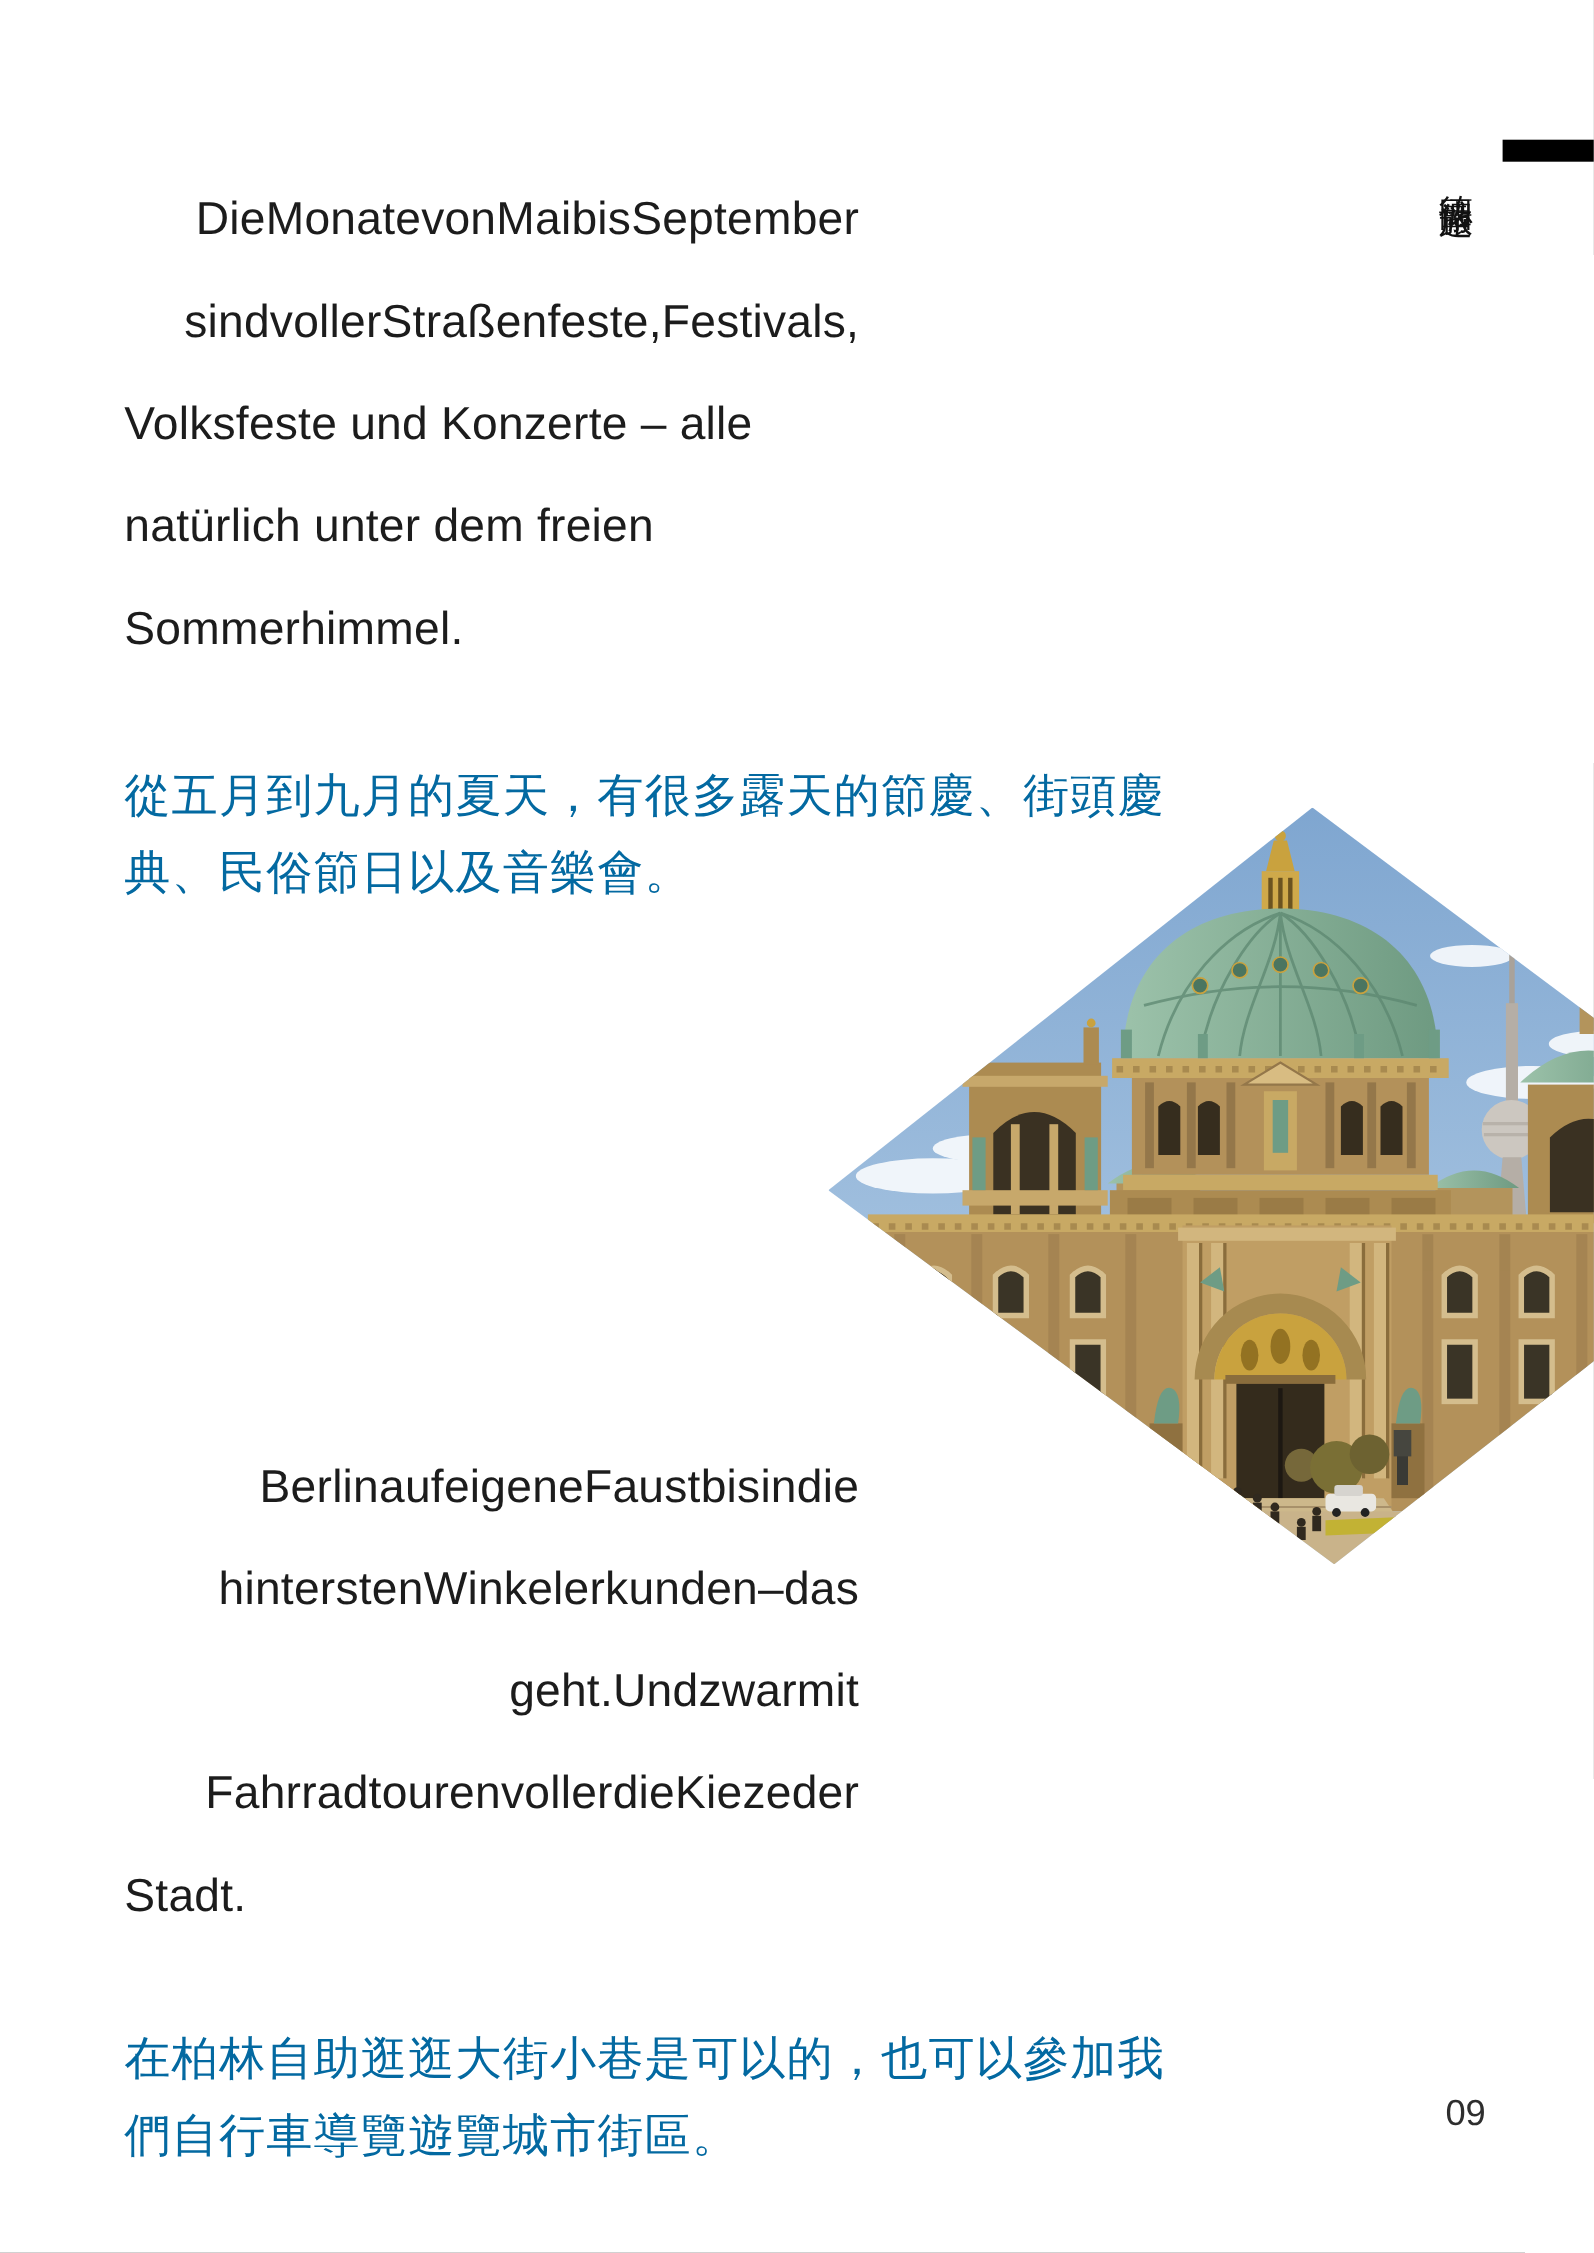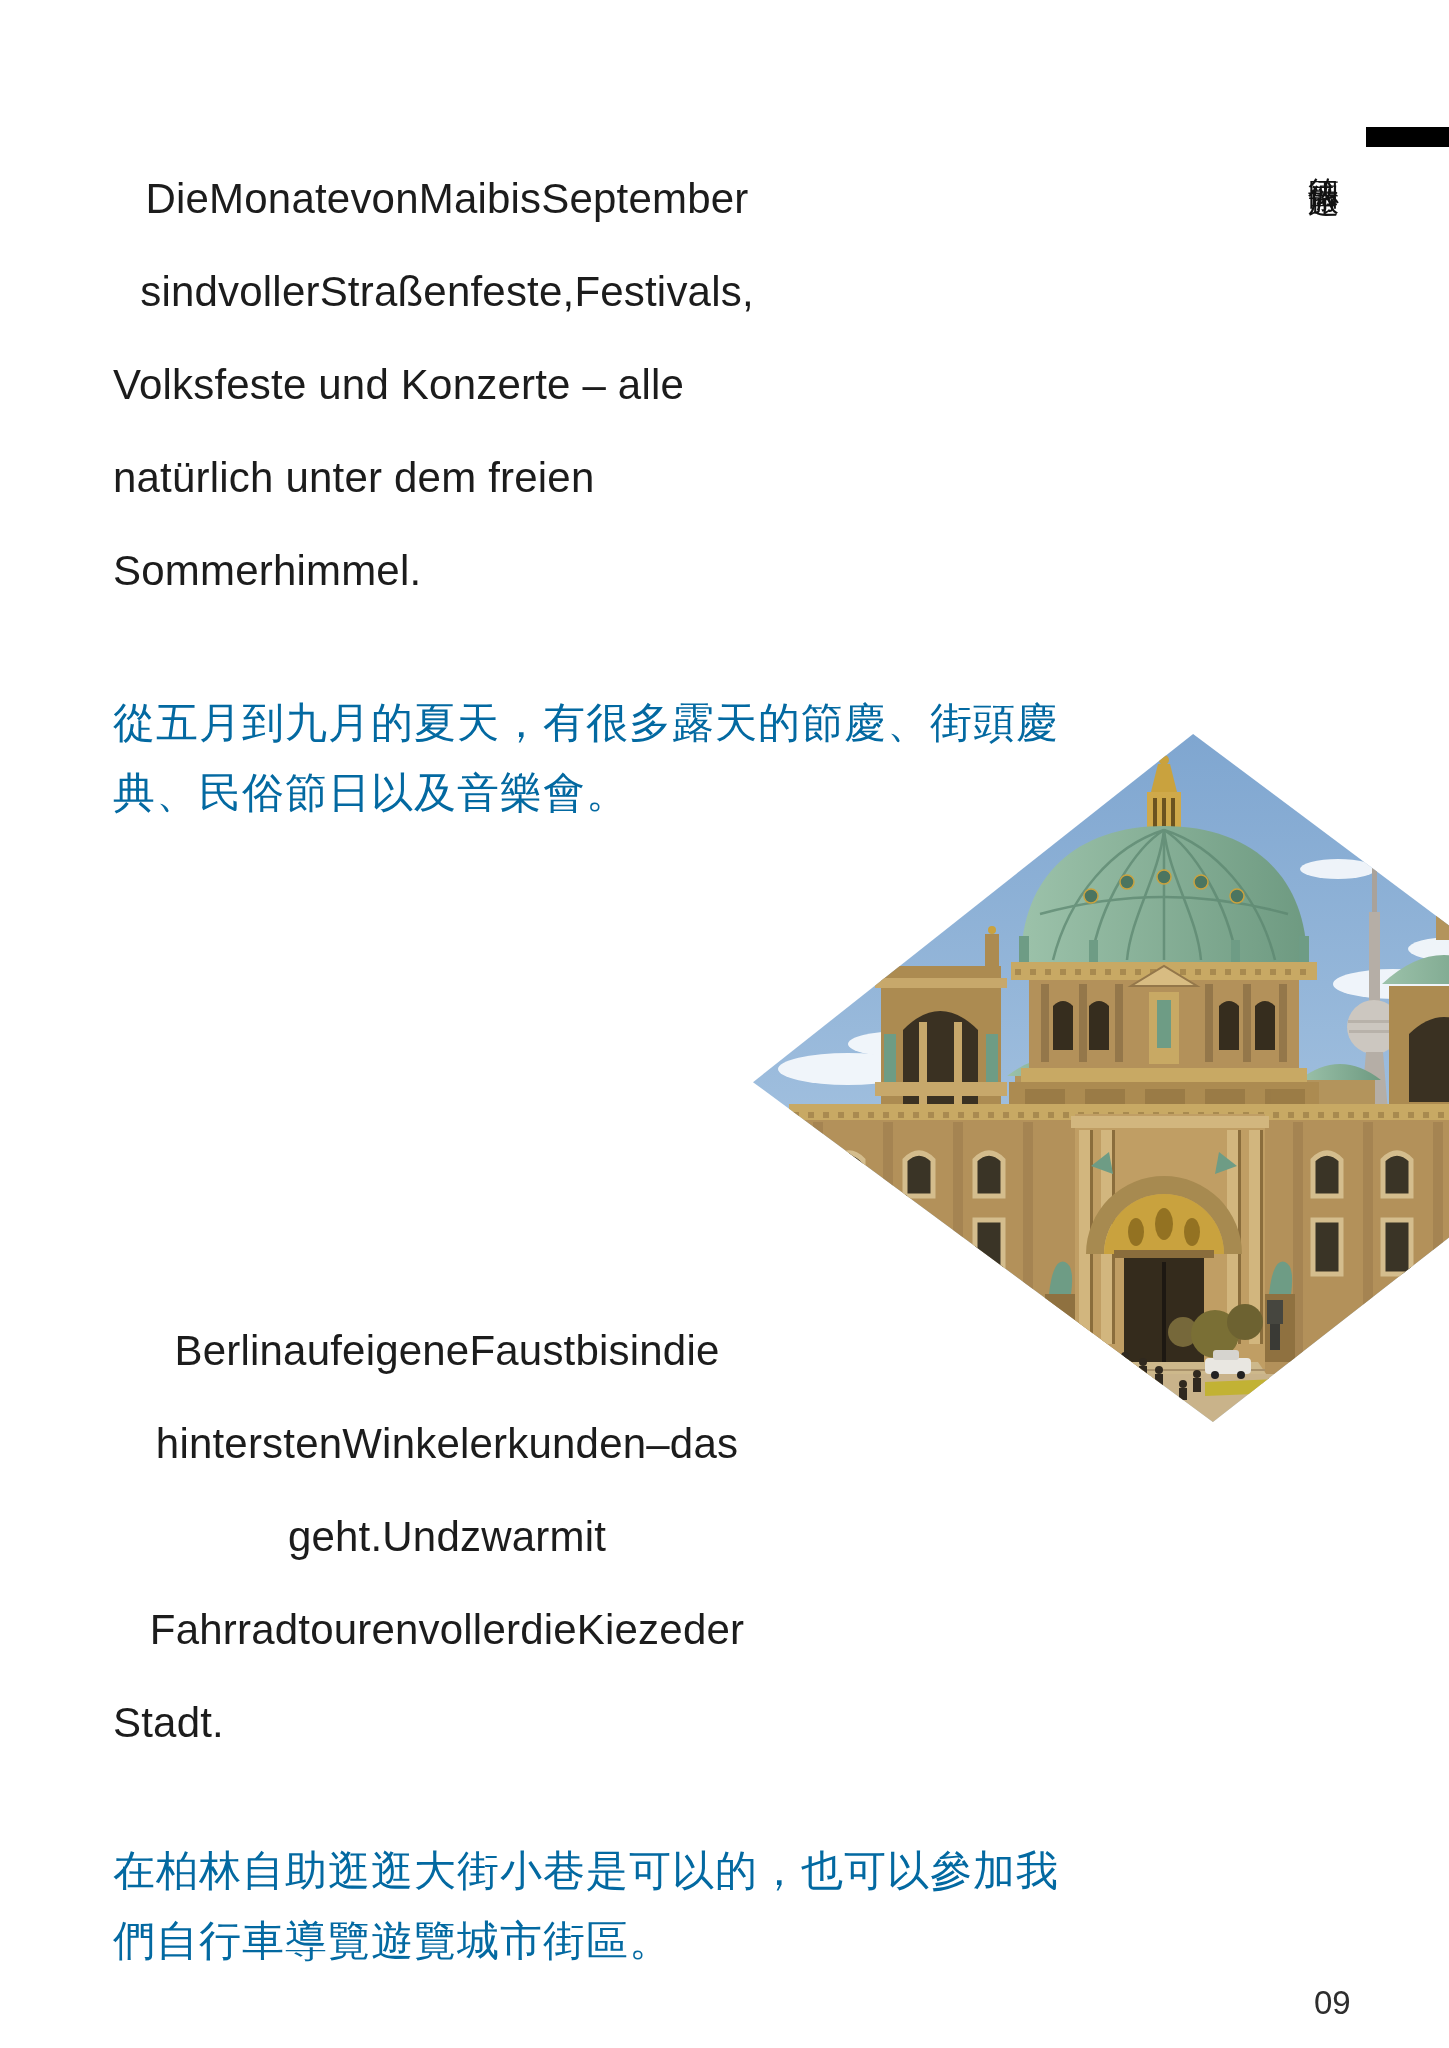--- a/index.html
+++ b/index.html
@@ -9,40 +9,40 @@
     background:#ffffff;
     overflow:hidden;
     font-family:"Liberation Sans","DejaVu Sans",sans-serif;
   }
   
   .gblock{position:absolute;left:113px;width:668px;color:#1c1c1c;}
   .gline{
     font-size:42px;font-weight:500;line-height:93px;height:93px;
     white-space:nowrap;letter-spacing:.2px;
   }
-  .gline.stretch{display:flex;justify-content:center;}
+  .gline.stretch{display:flex;justify-content:flex-end;}
   #german-1{top:152px;}
   #german-2{top:1304px;}
   
   .cblock{
     position:absolute;left:113px;width:950px;
     font-size:42px;font-weight:400;line-height:70px;color:#0369a1;
     letter-spacing:1px;
   }
   #chinese-1{top:688px;}
   #chinese-2{top:1836px;}
   
   .corner-bar{position:absolute;left:1366px;top:127px;width:83px;height:20px;}
   .vtitle{
     position:absolute;left:1302px;top:153px;
     writing-mode:vertical-rl;text-orientation:upright;
     font-size:31px;font-weight:500;letter-spacing:3px;color:#121212;
   }
   
-  .pagenum{position:absolute;left:1314px;top:1984px;font-size:33px;font-weight:500;color:#2e2e2e;}
+  .pagenum{position:absolute;left:1314px;top:1902px;font-size:33px;font-weight:500;color:#2e2e2e;}
   
   .photo-diamond{
     position:absolute;left:753px;top:734px;width:900px;height:688px;
     clip-path:polygon(48.9% 0%, 100% 50%, 51.1% 100%, 0% 50.6%);
   }
   .photo-diamond svg{display:block;width:100%;height:100%;}
 </style>
 </head>
 <body>
 

